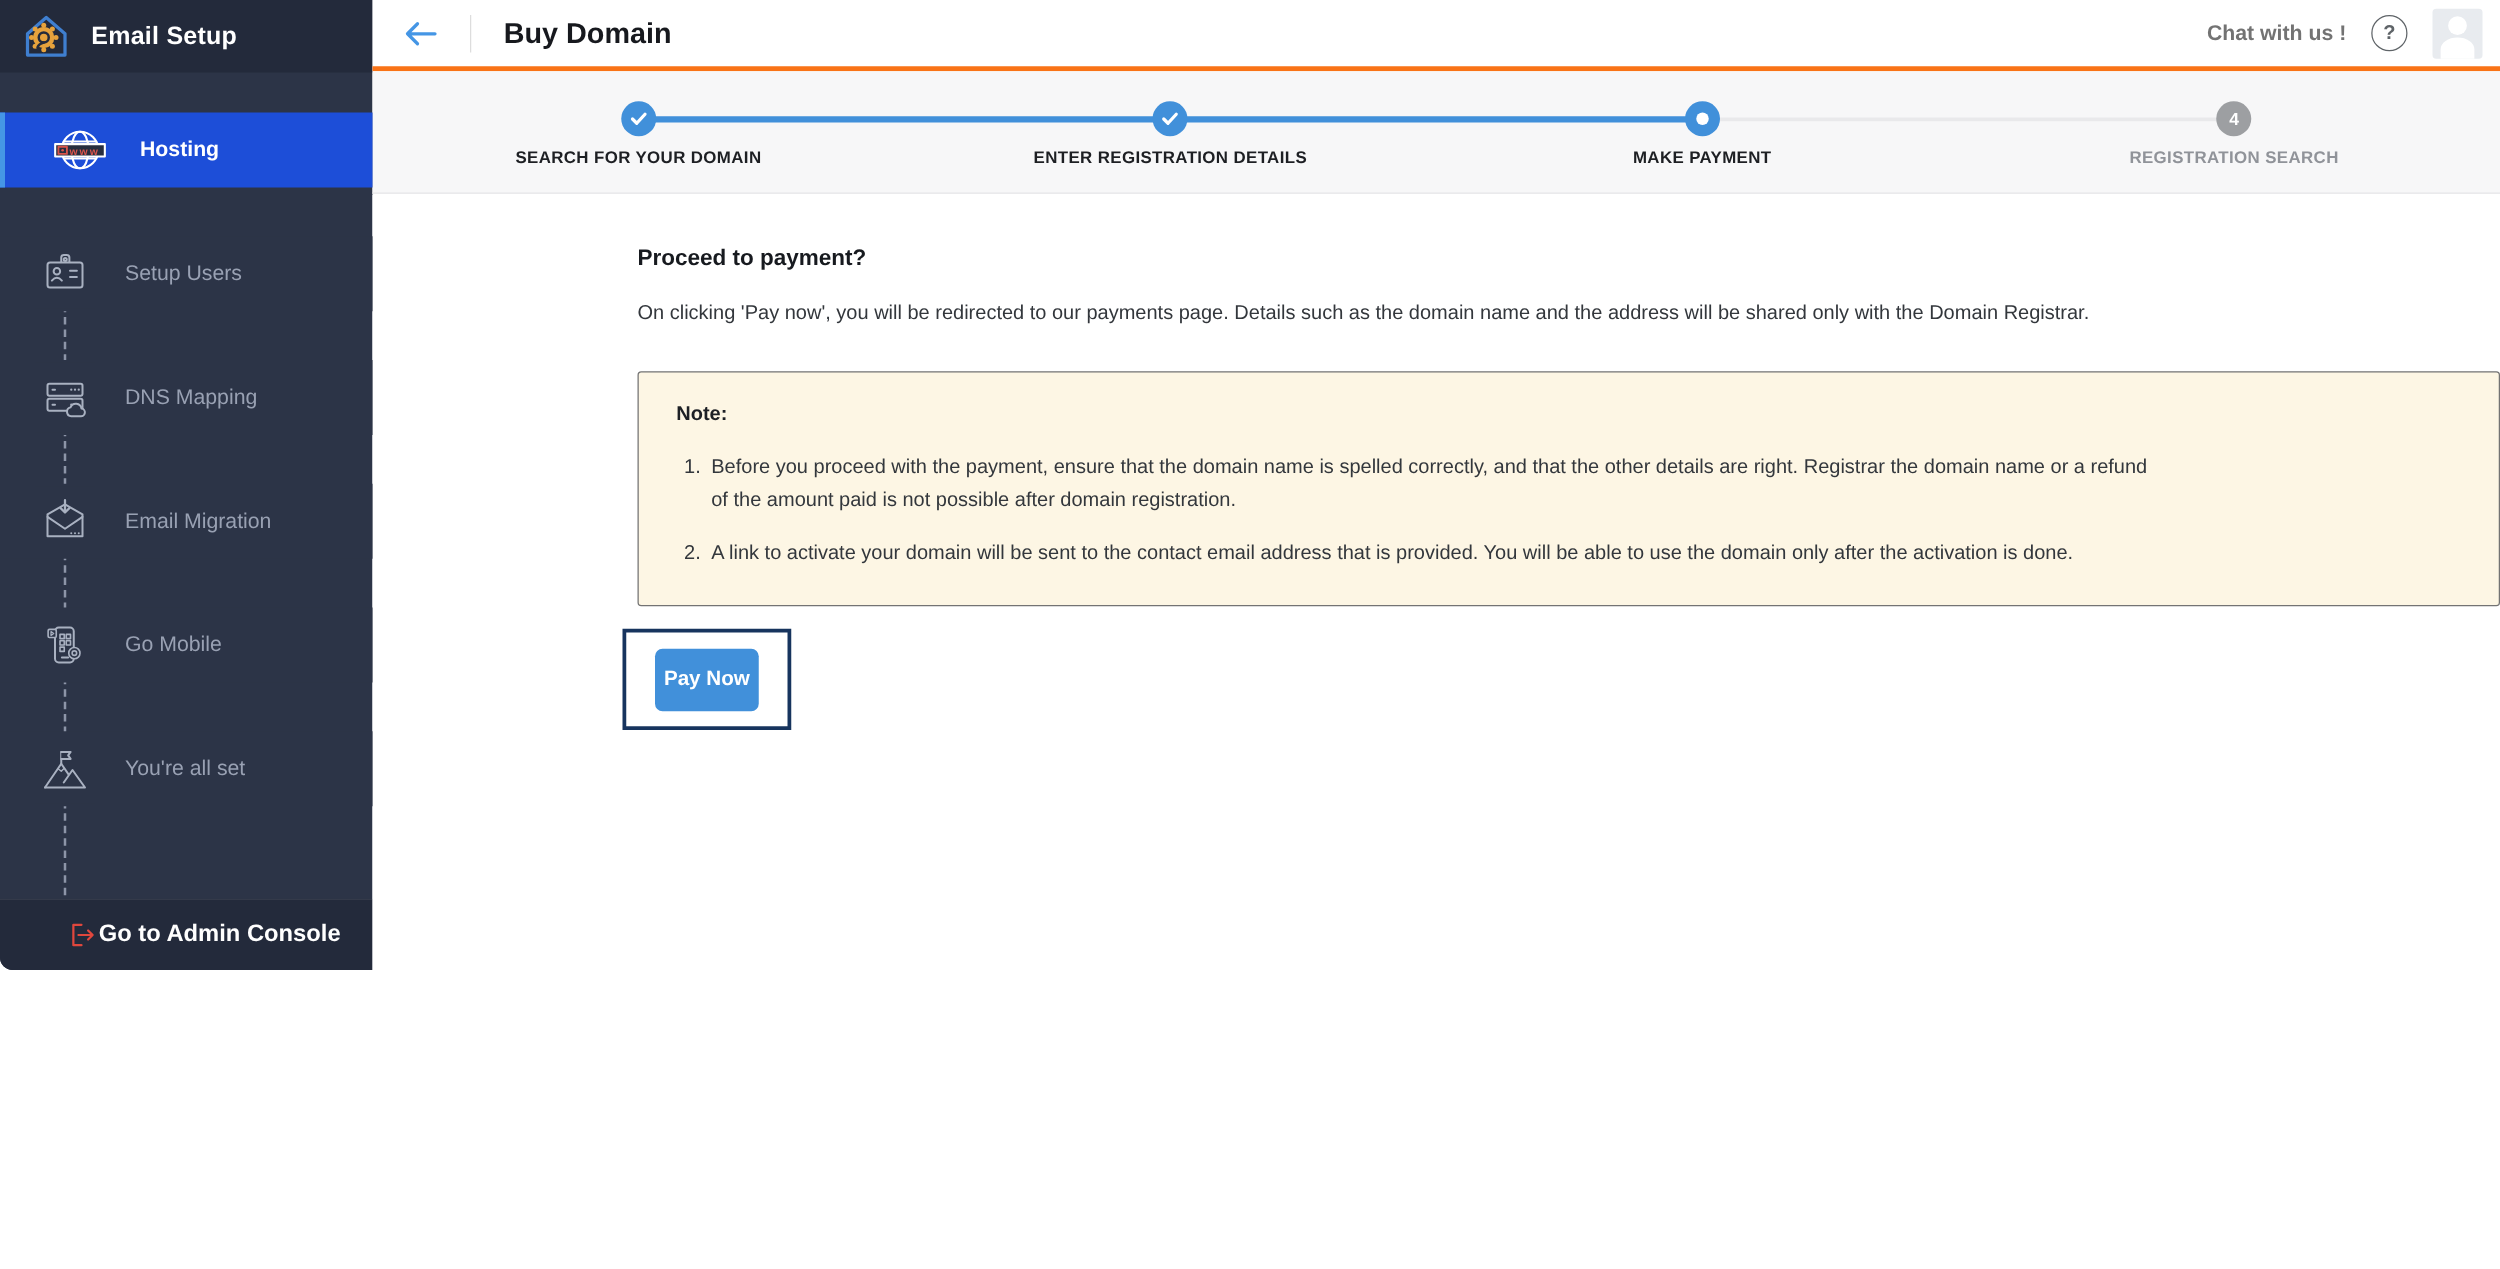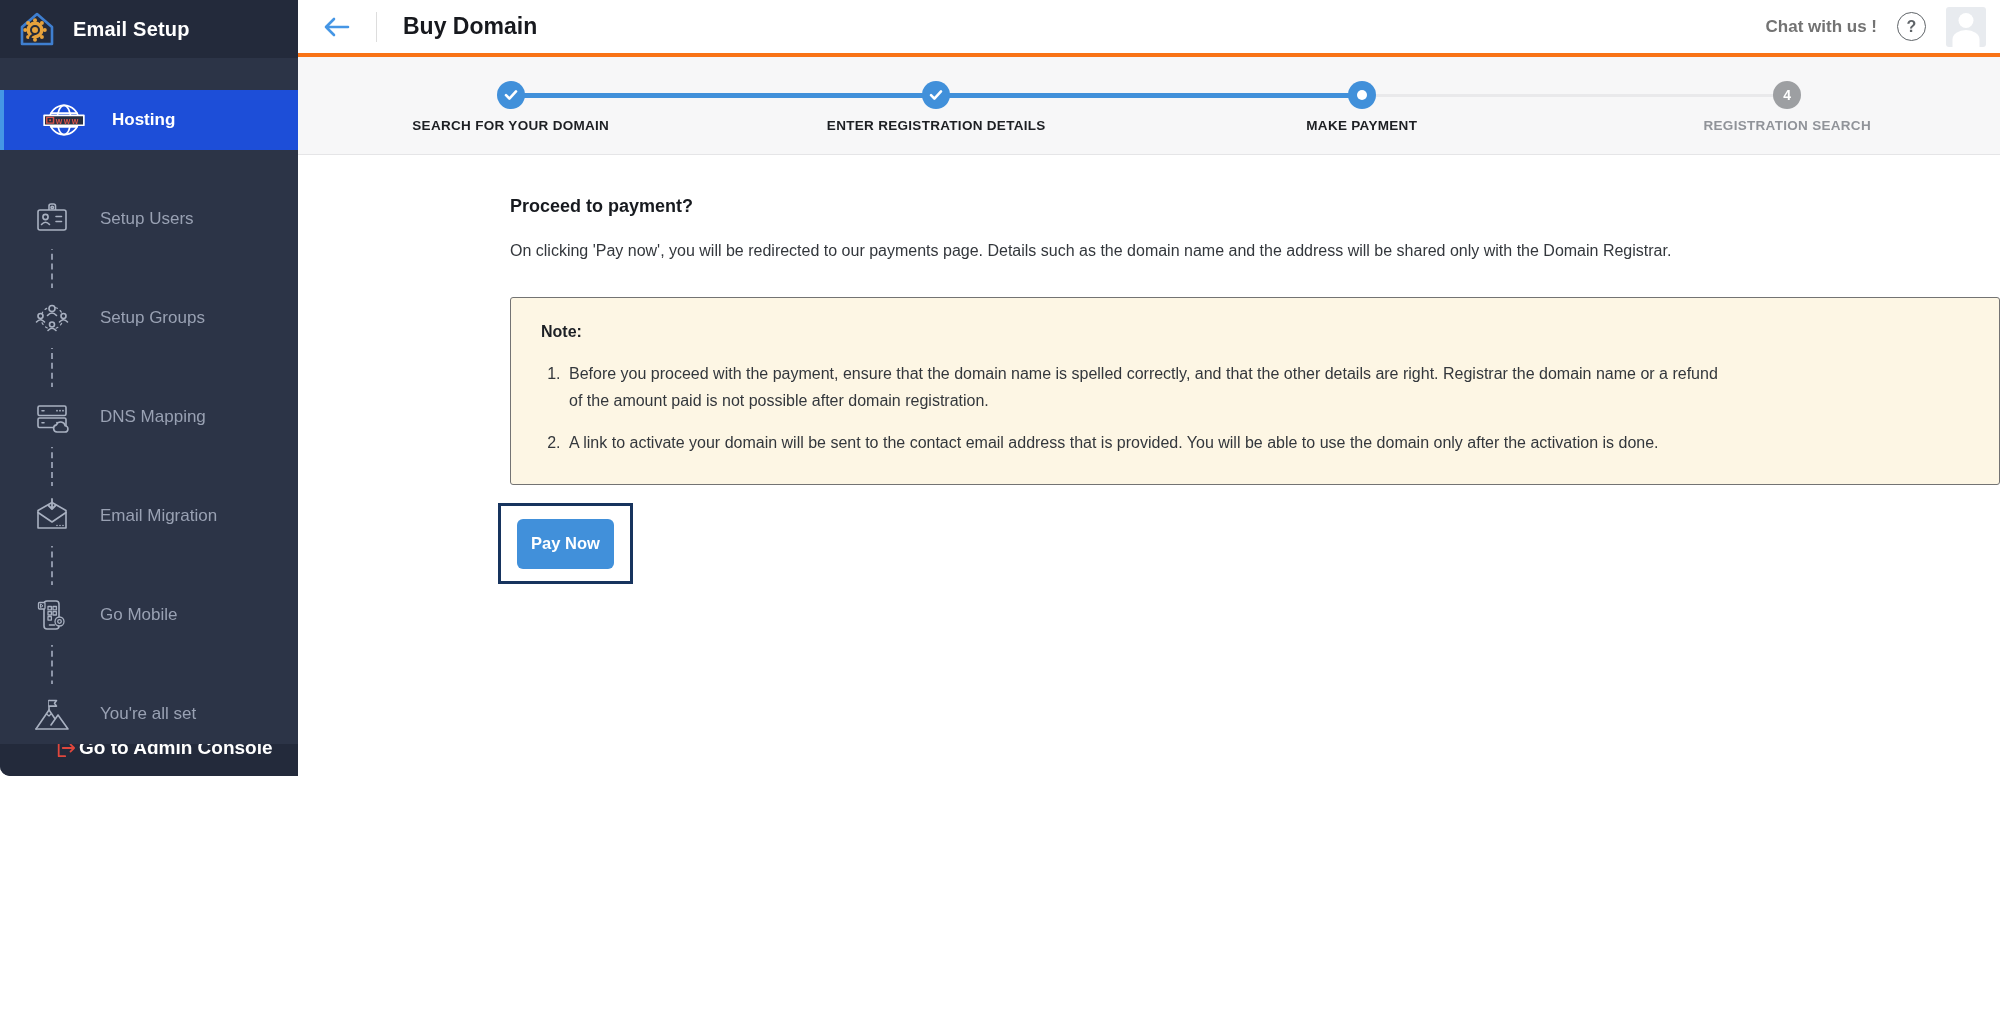--- a/index.html
+++ b/index.html
@@ -73,21 +73,21 @@
   .heading { font-size:18px; font-weight:bold; color:#171a1f; margin-bottom:25px; }
   .desc { font-size:16px; color:#33373c; margin-bottom:37px; }
   .note { width:1490px; background:#fdf6e4; border:1px solid #737373; border-radius:3px;
     padding:25px 30px 28px; }
   .note-title { font-size:16px; font-weight:bold; color:#1d2025; margin-bottom:19px; }
   .note ol { margin:0; padding-left:24px; font-size:16px; color:#33373c; line-height:27px; }
   .note li { margin-bottom:15px; padding-left:4px; max-width:1160px; }
   .note li:last-child { margin-bottom:0; }
   .pay-wrap { margin-top:18px; margin-left:-12px; width:135px; height:81px;
     border:3px solid #17345e; display:flex; align-items:center; justify-content:center; }
-  .pay-btn { width:97px; height:50px; background:#4190da; border:none; border-radius:6px;
+  .pay-btn { width:83px; height:50px; background:#4190da; border:none; border-radius:6px;
     color:#fff; font-size:16.5px; font-weight:bold; font-family:inherit; cursor:pointer; }
 
   svg { display:block; }
 </style>
 </head>
 <body>
 
 <div class="sidebar">
   <div class="s-header">
     <span>
@@ -138,36 +138,20 @@
           <circle cx="22.2" cy="10.5" r="1.2"></circle>
           <rect x="8" y="13" width="28" height="20" rx="2" fill="#2c3447"></rect>
           <circle cx="15.5" cy="20" r="2.6"></circle>
           <path d="M11.5 27.5 q4 -4.5 8 0"></path>
           <path d="M26 19.5 H31.5 M26 24.5 H31.5"></path>
         </svg>
       </span>
       <span class="lbl">Setup Users</span>
     </div>
 
-    <div class="nav-item">
-      <span class="icon">
-        <svg width="44" height="44" viewBox="0 0 44 44" fill="none" stroke="currentColor" stroke-width="1.6" stroke-linecap="round" stroke-linejoin="round">
-          <circle cx="22" cy="22" r="11" stroke-dasharray="2 3.5" stroke-width="1.2"></circle>
-          <circle cx="22" cy="12.5" r="3" fill="#2c3447"></circle>
-          <path d="M17.5 19.5 q4.5 -5 9 0" fill="#2c3447"></path>
-          <circle cx="10.5" cy="20" r="2.5" fill="#2c3447"></circle>
-          <path d="M6.5 26 q4 -4.5 8 0" fill="#2c3447"></path>
-          <circle cx="33.5" cy="20" r="2.5" fill="#2c3447"></circle>
-          <path d="M29.5 26 q4 -4.5 8 0" fill="#2c3447"></path>
-          <circle cx="22" cy="28.5" r="2.5" fill="#2c3447"></circle>
-          <path d="M18 34.5 q4 -4.5 8 0" fill="#2c3447"></path>
-        </svg>
-      </span>
-      <span class="lbl">Setup Groups</span>
-    </div>
 
     <div class="nav-item">
       <span class="icon">
         <svg width="44" height="44" viewBox="0 0 44 44" fill="none" stroke="currentColor" stroke-width="1.6" stroke-linecap="round" stroke-linejoin="round">
           <rect x="8" y="11" width="28" height="9.5" rx="1.5" fill="#2c3447"></rect>
           <rect x="8" y="23" width="28" height="9.5" rx="1.5" fill="#2c3447"></rect>
           <path d="M12 15.7 h2 M12 27.7 h2"></path>
           <g fill="currentColor" stroke="none">
             <circle cx="27" cy="15.7" r=".9"></circle>
               <circle cx="30" cy="15.7" r=".9"></circle>

